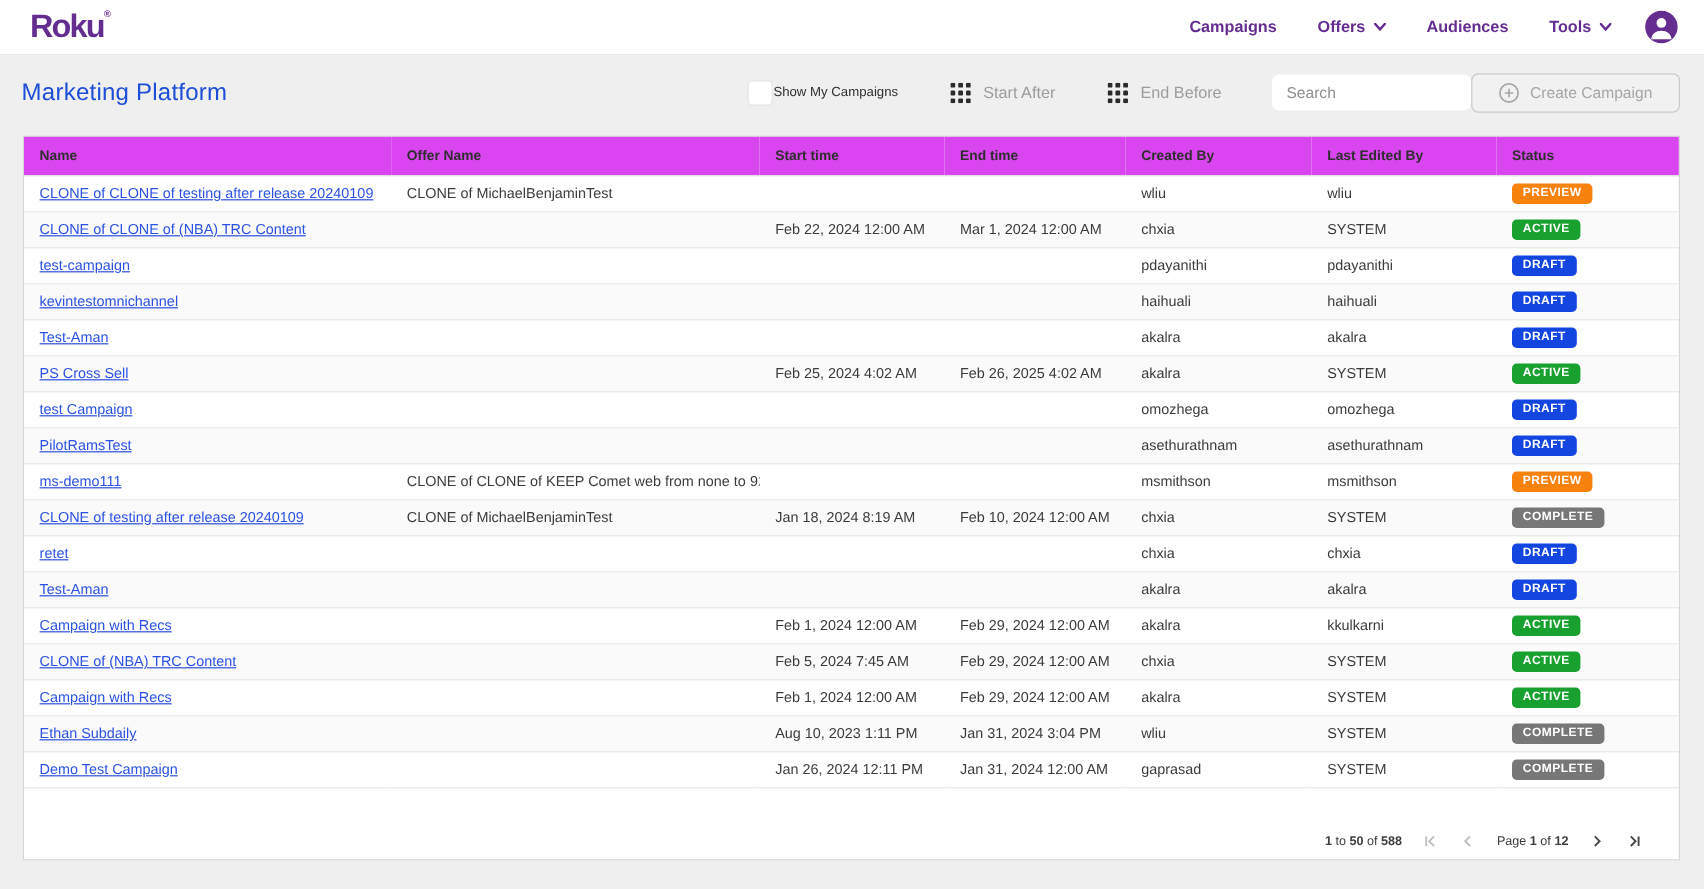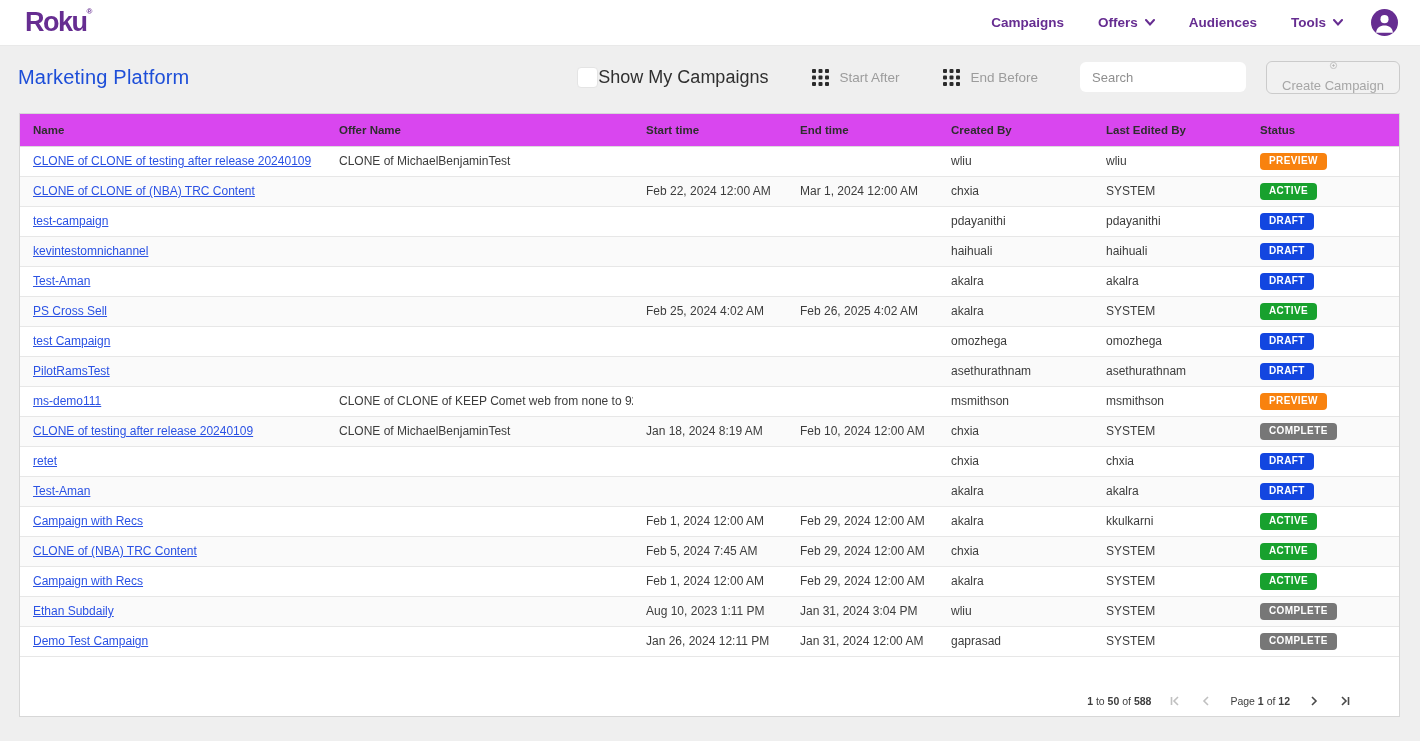--- a/index.html
+++ b/index.html
@@ -18,48 +18,48 @@
   .chev { width:10px; height:7px; display:inline-block; }
   .avatar { width:27px; height:27px; border-radius:50%; background:#662D91; display:flex;
             align-items:center; justify-content:center; overflow:hidden; cursor:pointer; margin-left:-6px;}
 
   
   .toolbar { position:absolute; top:57px; left:0; right:0; height:40px; display:flex; align-items:center; }
   .page-title { margin-left:18px; font-size:20px; color:#1d4ed8; font-weight:400; letter-spacing:.2px; }
   .tools { margin-left:auto; display:flex; align-items:center; margin-right:20px; }
   .checkbox { width:21px; height:21px; background:#fff; border:1px solid #e4e4e4; border-radius:4px;
               cursor:pointer; }
-  .check-label { font-size:18px; color:#2f2f2f; }
+  .check-label { font-size:11px; color:#2f2f2f; }
   .filter-btn { display:flex; align-items:center; gap:10px; margin-left:44px; cursor:pointer; }
   .filter-btn .grid-icon { width:17px; height:17px; }
   .filter-label { font-size:13.5px; color:#9c9c9c; }
   .search-box { margin-left:42px; width:166px; height:30px; background:#fff; border:none;
                 border-radius:6px; padding:0 12px; font-size:13px; color:#444;
                 font-family:"Liberation Sans", sans-serif; }
   .search-box::placeholder { color:#8f8f8f; }
-  .create-btn { margin-left:20px; width:134px; height:33px; border:1px solid #cbcbcb; border-radius:6px;
+  .create-btn { width:174px; height:33px; border:1px solid #cbcbcb; border-radius:6px;
                 background:#f1f1f1; display:flex; align-items:center; justify-content:center; gap:9px;
-                font-size:13px; color:#a6a6a6; cursor:default; font-family:"Liberation Sans", sans-serif;flex-direction:column; }
+                font-size:13px; color:#a6a6a6; cursor:default; font-family:"Liberation Sans", sans-serif; }
 
   
   .card { position:absolute; top:113px; left:19px; width:1381px; height:604px; background:#fff;
           border:1px solid #d7d7d7; display:flex; flex-direction:column; }
   table { border-collapse:collapse; table-layout:fixed; width:100%; }
   thead tr { height:32px; background:#d946ef; border-bottom:1px solid #dcdcdc; }
   th { text-align:left; font-size:11.5px; font-weight:700; color:#2e2e2e; padding-left:13px; }
   tbody tr { height:30px; border-bottom:1px solid #e7e7e7; }
   tbody tr:nth-child(even) { background:#fafafa; }
   td { padding-left:13px; font-size:12px; color:#3c3c3c; white-space:nowrap; overflow:hidden; }
   .name-link { color:#2b52e4; text-decoration:underline; font-size:12px; }
   .badge { display:inline-block; padding:3.5px 9px; border-radius:4px; color:#fff; font-size:10px;
            font-weight:700; letter-spacing:.4px; line-height:1; }
 
   
   .pager { margin-top:auto; height:30px; display:flex; align-items:center; justify-content:flex-end;
-           padding-right:47px; gap:17px; font-size:10.5px; color:#3e3e3e; }
+           padding-right:30px; gap:17px; font-size:10.5px; color:#3e3e3e; }
   .pager b { font-weight:700; }
   .pg-btn { width:14px; height:14px; display:flex; align-items:center; justify-content:center; cursor:pointer; }
   .pg-btn svg { width:12px; height:12px; }
 </style>
 </head>
 <body>
 
 <div class="screen">
 
   <div class="topbar">

